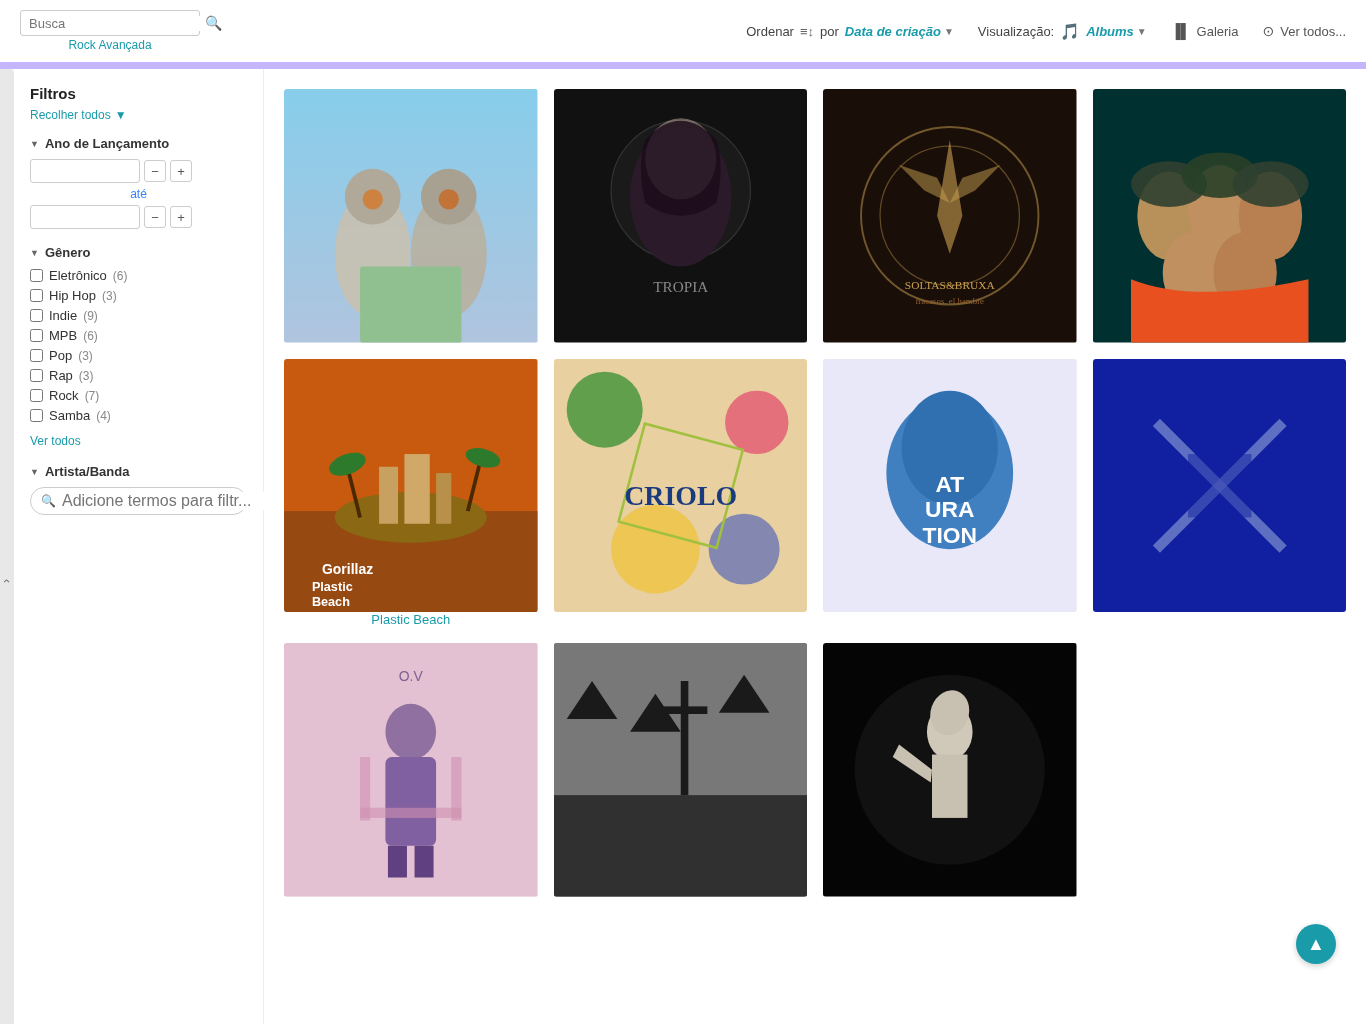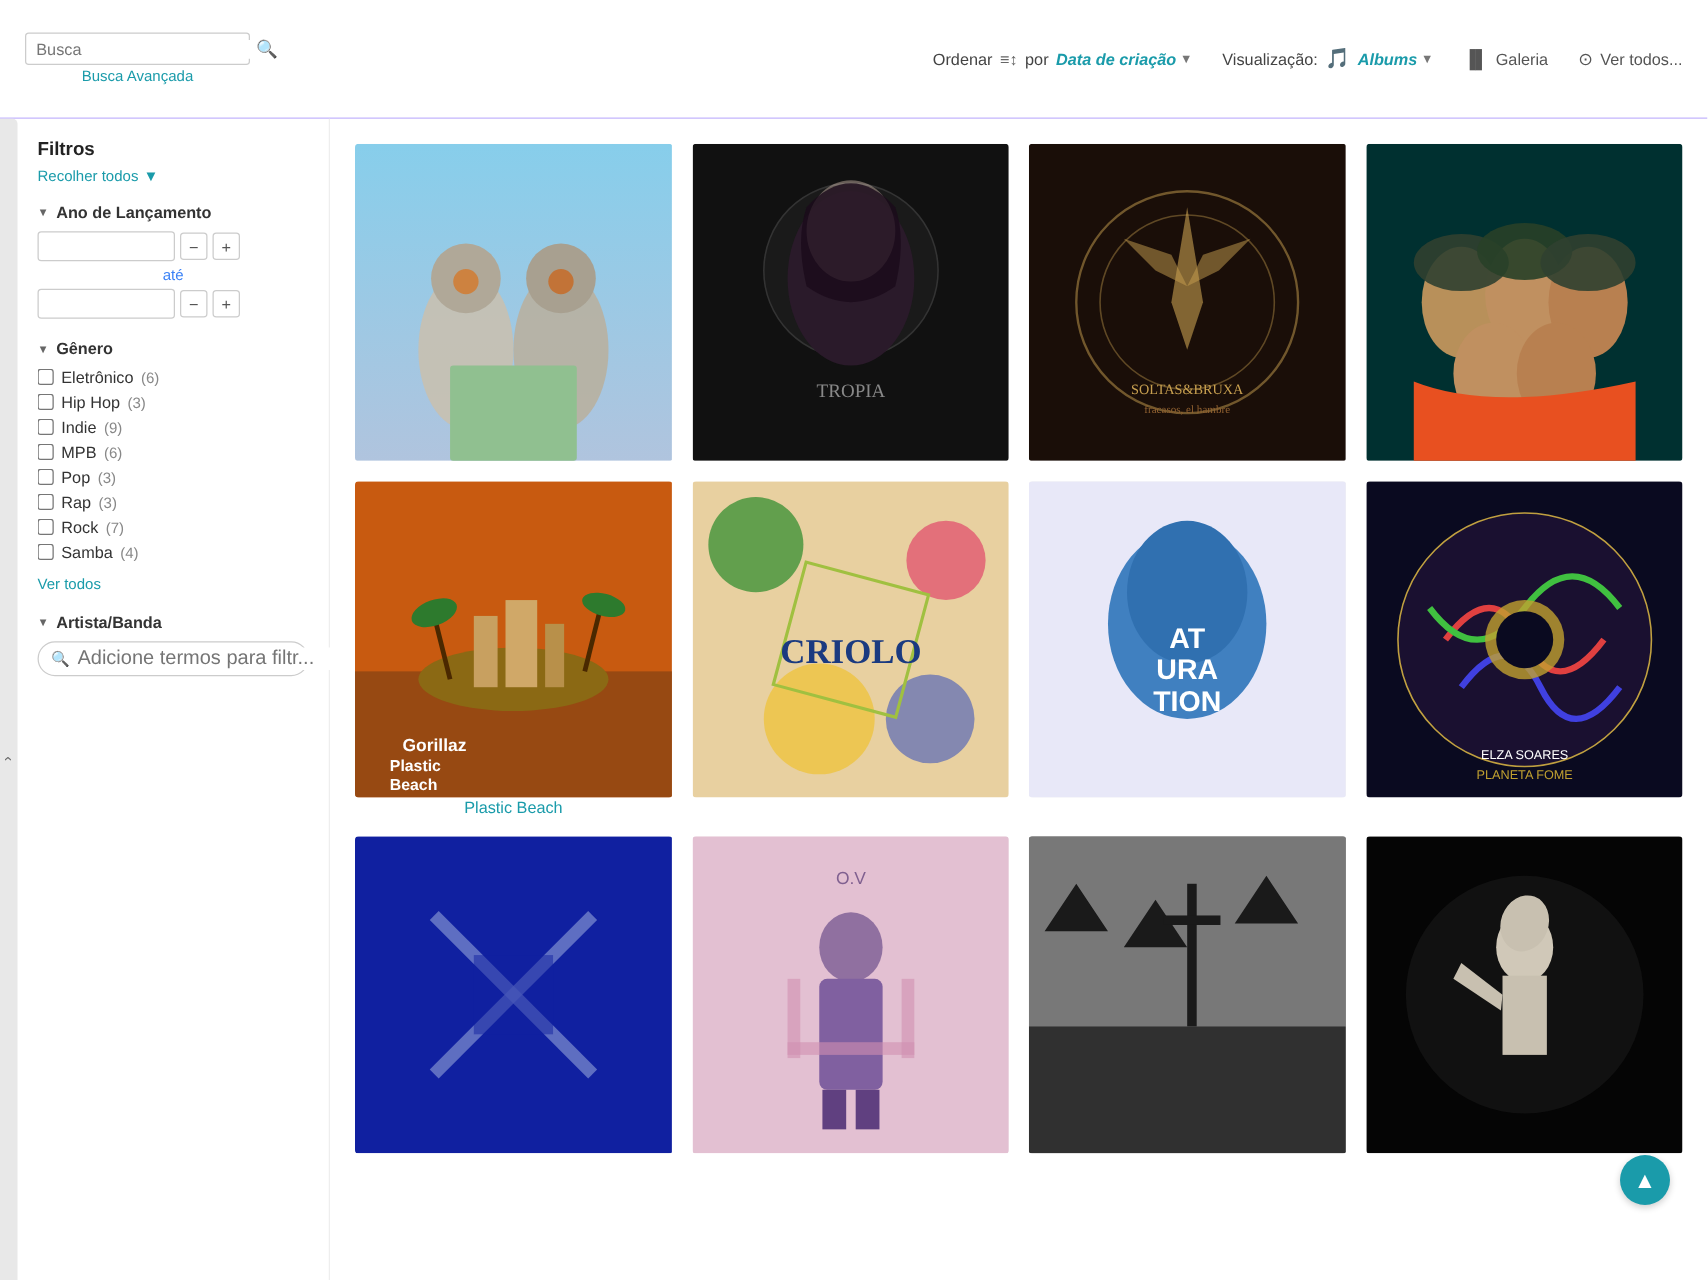--- a/index.html
+++ b/index.html
@@ -2,22 +2,22 @@
 <html><head>
   <meta charset="utf-8">
   <style>
     * { box-sizing: border-box; margin: 0; padding: 0; }
     body { font-family: Arial, sans-serif; font-size: 13px; background: #fff; color: #333; }
 
     
     .toolbar {
       display: flex;
       align-items: center;
-      padding: 26px 20px;
-      border-bottom: 1px solid #c4b5fd;
+      padding: 10px 20px;
+      border-bottom: 7px solid #c4b5fd;
       gap: 20px;
       flex-wrap: wrap;
     }
     .search-box {
       display: flex;
       align-items: center;
       border: 1px solid #ccc;
       border-radius: 3px;
       padding: 4px 8px;
       width: 180px;
@@ -264,21 +264,21 @@
   </style>
 </head>
 <body>
 
 <div class="toolbar">
   <div class="search-wrapper">
     <div class="search-box">
       <input type="text" placeholder="Busca" style="">
       <button class="search-icon-btn">🔍</button>
     </div>
-    <a class="advanced-search">Busca Avançada</a>
+    <a class="advanced-search">Rock Avançada</a>
   </div>
 
   <div class="toolbar-controls">
     <div class="toolbar-group">
       <span class="label">Ordenar</span>
       <span style="font-size:13px; color:#666;">≡↕</span>
       <span class="label">por</span>
       <span class="value">
         <span>Data de criação</span>
         <span class="arrow">▼</span>
@@ -540,39 +540,20 @@
       <text x="100" y="145" text-anchor="middle" fill="white" font-size="18" font-weight="bold" font-family="Arial">TION</text>
     </svg>
             </div>
           </div>
         </div>
         <div class="album-item">
           <div class="album-cover">
             <div class="album-art-wrapper">
               <svg viewBox="0 0 200 200" xmlns="http://www.w3.org/2000/svg" style="width:100%;height:100%;position:absolute;top:0;left:0;">
 
-      <rect width="200" height="200" fill="#0a0a20"></rect>
-
-      <circle cx="100" cy="100" r="80" fill="#1a1030" stroke="#c0a040" stroke-width="1"></circle>
-      <path d="M50,100 Q80,60 100,100 Q120,140 150,100" fill="none" stroke="#e04040" stroke-width="4"></path>
-      <path d="M40,80 Q70,120 100,80 Q130,40 160,80" fill="none" stroke="#40c040" stroke-width="4"></path>
-      <path d="M60,130 Q90,90 110,130 Q130,170 160,130" fill="none" stroke="#4040e0" stroke-width="4"></path>
-      <circle cx="100" cy="100" r="25" fill="#c0a030" opacity="0.8"></circle>
-      <circle cx="100" cy="100" r="18" fill="#0a0a20"></circle>
-      <text x="100" y="175" text-anchor="middle" fill="white" font-size="8" font-family="Arial">ELZA SOARES</text>
-      <text x="100" y="188" text-anchor="middle" fill="#c0a030" font-size="8" font-family="Arial">PLANETA FOME</text>
-    </svg>
-            </div>
-          </div>
-        </div>
-        <div class="album-item">
-          <div class="album-cover">
-            <div class="album-art-wrapper">
-              <svg viewBox="0 0 200 200" xmlns="http://www.w3.org/2000/svg" style="width:100%;height:100%;position:absolute;top:0;left:0;">
-
       <rect width="200" height="200" fill="#1020a0"></rect>
       <rect width="200" height="200" fill="url(#b9)" opacity="0.5"></rect>
 
       <line x1="50" y1="50" x2="150" y2="150" stroke="#8090d0" stroke-width="8" opacity="0.7"></line>
       <line x1="150" y1="50" x2="50" y2="150" stroke="#8090d0" stroke-width="8" opacity="0.7"></line>
       <rect x="75" y="75" width="50" height="50" fill="#1020a0" opacity="0.5"></rect>
     </svg>
             </div>
           </div>
         </div>

